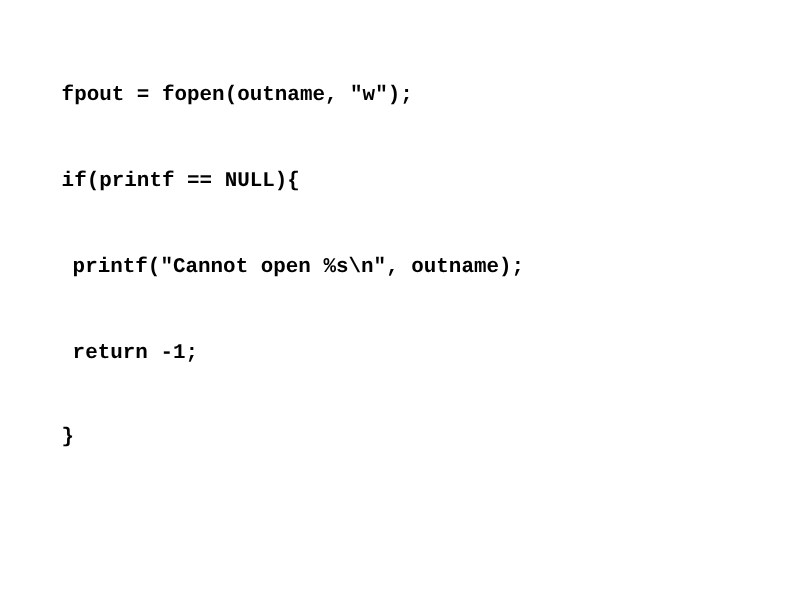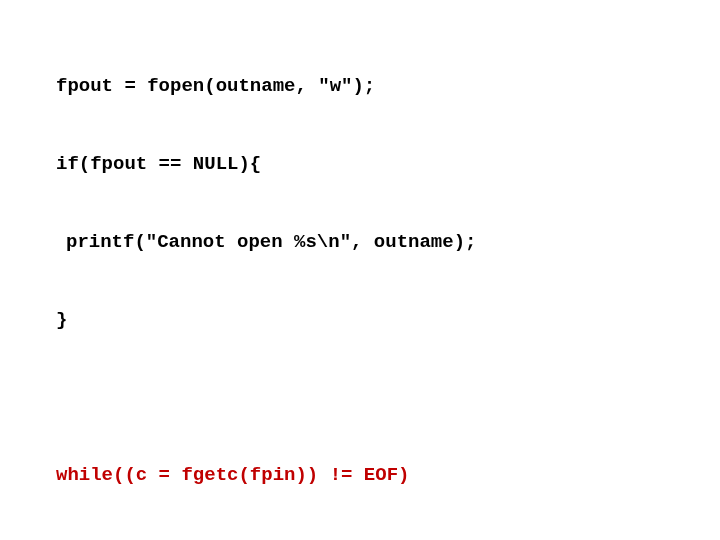--- a/index.html
+++ b/index.html
@@ -22,22 +22,23 @@
   .black { color: #000000; }
   .red { color: #c00000; }
   .indent1 { padding-left: 20px; }
   .indent2 { padding-left: 30px; }
 </style>
 </head>
 <body>
 
 <div class="code-block">
 <span class="line indent1 black">fpout = fopen(outname, "w");</span>
-<span class="line indent1 black">if(fpout == NULL){</span>
+<span class="line indent1 black">if(printf == NULL){</span>
 <span class="line indent2 black">printf("Cannot open %s\n", outname);</span>
+<span class="line indent2 black">return -1;</span>
 <span class="line indent1 black">}</span>
 <span class="line indent1 black"> </span>
 <span class="line indent1 red">while((c = fgetc(fpin)) != EOF)</span>
 
 
 
 
 
 
 

